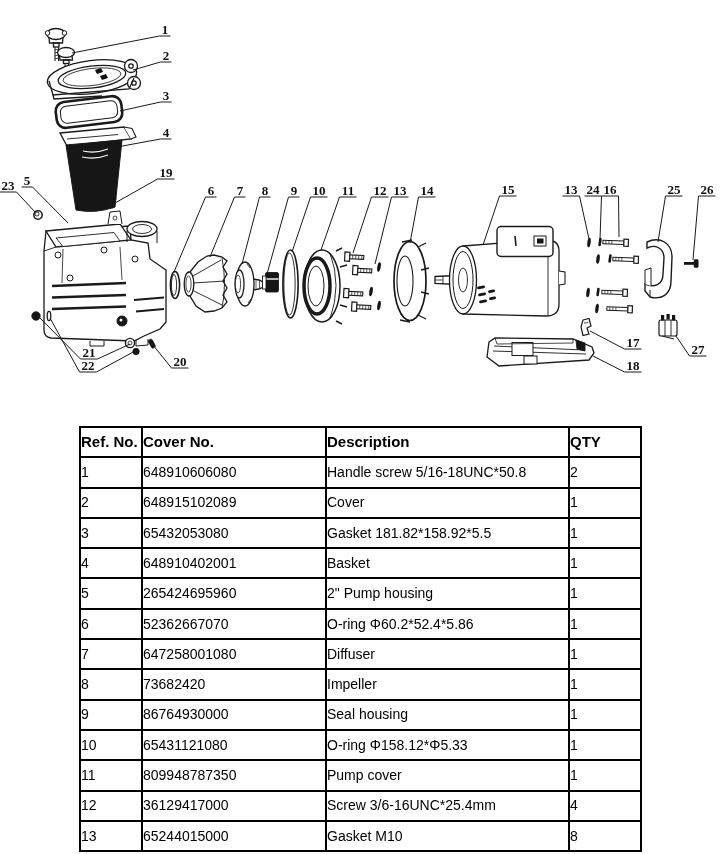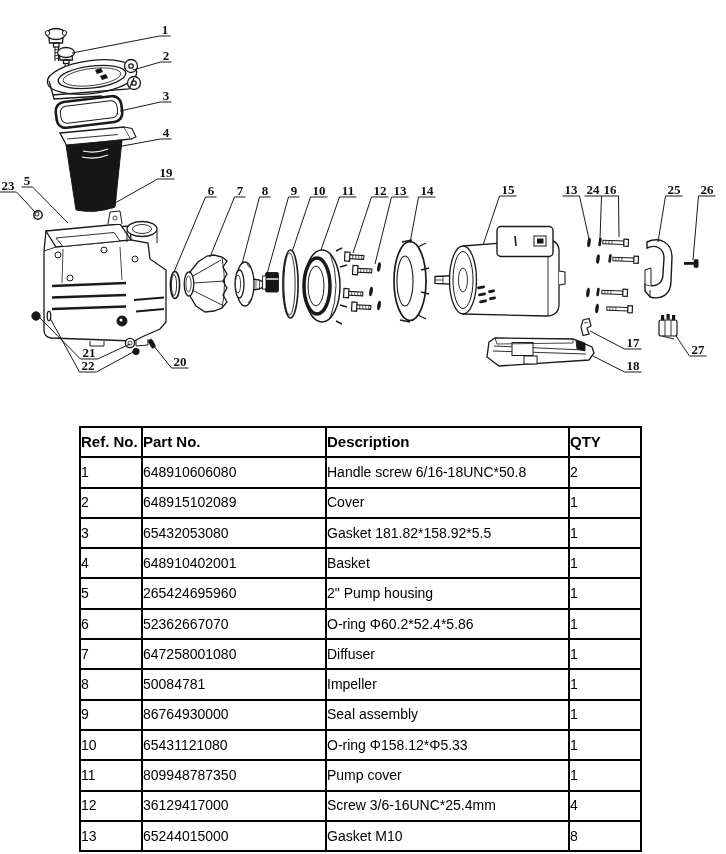--- a/index.html
+++ b/index.html
@@ -403,30 +403,30 @@
   <table class="parts" data-name="parts-table">
     <colgroup>
       <col style="width:62px">
         <col style="width:184px">
         <col style="width:243px">
         <col style="width:72px">
     </colgroup>
     <thead>
       <tr data-name="table-header-row">
         <th data-name="header-ref-no">Ref. No.</th>
-        <th data-name="header-part-no">Part No.</th>
+        <th data-name="header-part-no">Cover No.</th>
         <th data-name="header-description">Description</th>
         <th data-name="header-qty">QTY</th>
       </tr>
     </thead>
     <tbody data-name="parts-table-body">
         <tr data-name="table-row">
           <td data-name="table-cell">1</td>
           <td data-name="table-cell">648910606080</td>
-          <td data-name="table-cell">Handle screw 6/16-18UNC*50.8</td>
+          <td data-name="table-cell">Handle screw 5/16-18UNC*50.8</td>
           <td data-name="table-cell">2</td>
         </tr>
         <tr data-name="table-row">
           <td data-name="table-cell">2</td>
           <td data-name="table-cell">648915102089</td>
           <td data-name="table-cell">Cover</td>
           <td data-name="table-cell">1</td>
         </tr>
         <tr data-name="table-row">
           <td data-name="table-cell">3</td>
@@ -453,28 +453,28 @@
           <td data-name="table-cell">1</td>
         </tr>
         <tr data-name="table-row">
           <td data-name="table-cell">7</td>
           <td data-name="table-cell">647258001080</td>
           <td data-name="table-cell">Diffuser</td>
           <td data-name="table-cell">1</td>
         </tr>
         <tr data-name="table-row">
           <td data-name="table-cell">8</td>
-          <td data-name="table-cell">50084781</td>
+          <td data-name="table-cell">73682420</td>
           <td data-name="table-cell">Impeller</td>
           <td data-name="table-cell">1</td>
         </tr>
         <tr data-name="table-row">
           <td data-name="table-cell">9</td>
           <td data-name="table-cell">86764930000</td>
-          <td data-name="table-cell">Seal assembly</td>
+          <td data-name="table-cell">Seal housing</td>
           <td data-name="table-cell">1</td>
         </tr>
         <tr data-name="table-row">
           <td data-name="table-cell">10</td>
           <td data-name="table-cell">65431121080</td>
           <td data-name="table-cell">O-ring Φ158.12*Φ5.33</td>
           <td data-name="table-cell">1</td>
         </tr>
         <tr data-name="table-row">
           <td data-name="table-cell">11</td>

